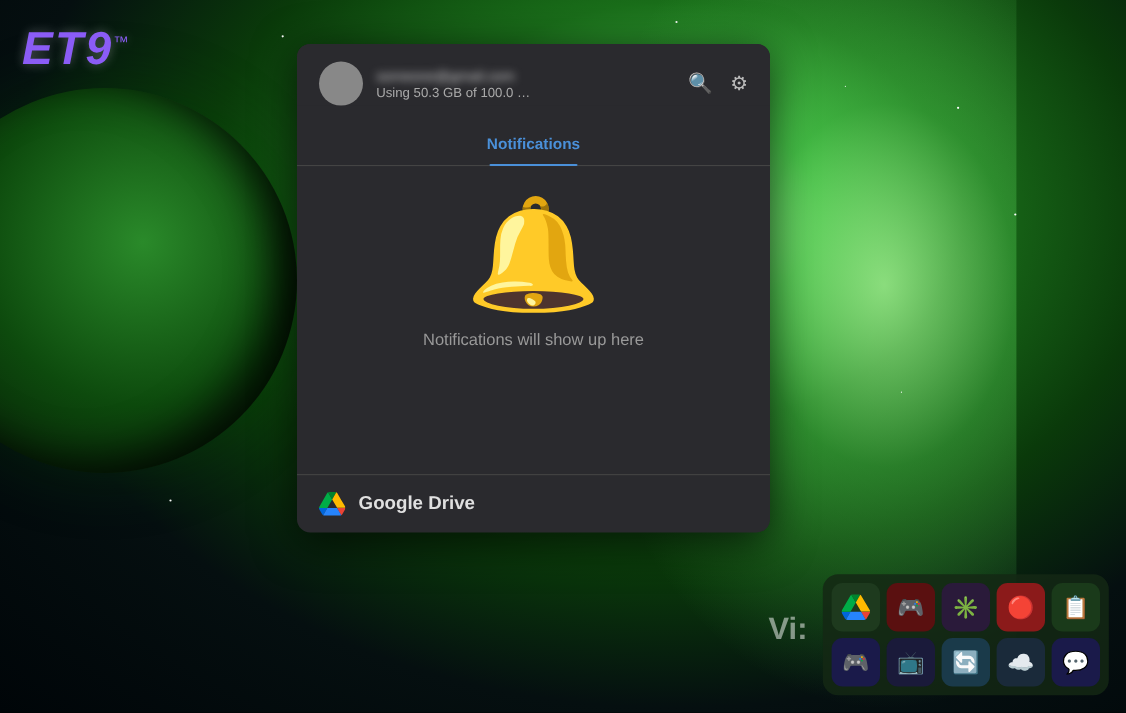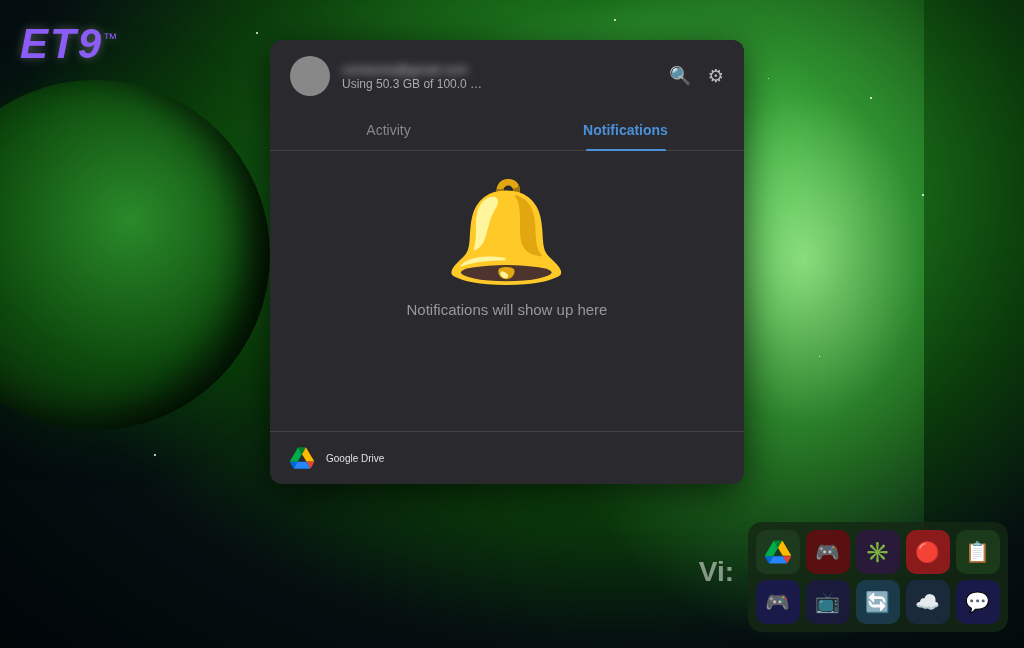--- a/index.html
+++ b/index.html
@@ -73,21 +73,21 @@
       font-weight: normal;
       vertical-align: super;
       font-style: normal;
     }
 
     
     .panel {
       position: absolute;
       top: 40px;
       left: 270px;
-      width: 474px;
+      width: 430px;
       background: #2a2a2e;
       border-radius: 12px;
       overflow: hidden;
       z-index: 20;
       box-shadow: 0 8px 40px rgba(0,0,0,0.7);
     }
 
     
     .panel-header {
       background: #2a2a2e;
@@ -205,23 +205,23 @@
     .panel-footer {
       border-top: 1px solid #444;
       padding: 14px 20px;
       display: flex;
       align-items: center;
       gap: 12px;
       cursor: pointer;
     }
 
     .gdrive-label {
-      font-size: 10px;
+      font-size: 17px;
       color: #e0e0e0;
-      font-weight: 400;
+      font-weight: 700;
     }
 
     
     .dock {
       position: absolute;
       bottom: 16px;
       right: 16px;
       display: grid;
       grid-template-columns: repeat(5, 44px);
       grid-template-rows: repeat(2, 44px);
@@ -295,23 +295,20 @@
         <span class="user-storage">Using 50.3 GB of 100.0 …</span>
       </div>
       <div class="header-icons">
         <span class="header-icon">🔍</span>
         <span class="header-icon">⚙</span>
       </div>
     </div>
   </div>
 
   <div class="panel-tabs">
-    <div class="tab">
-      <span>Activity</span>
-    </div>
     <div class="tab active">
       <span>Notifications</span>
     </div>
   </div>
 
   <div class="panel-body">
     <div class="bell-icon">🔔</div>
     <div class="no-notifications-subtitle">Notifications will show up here</div>
   </div>
 

